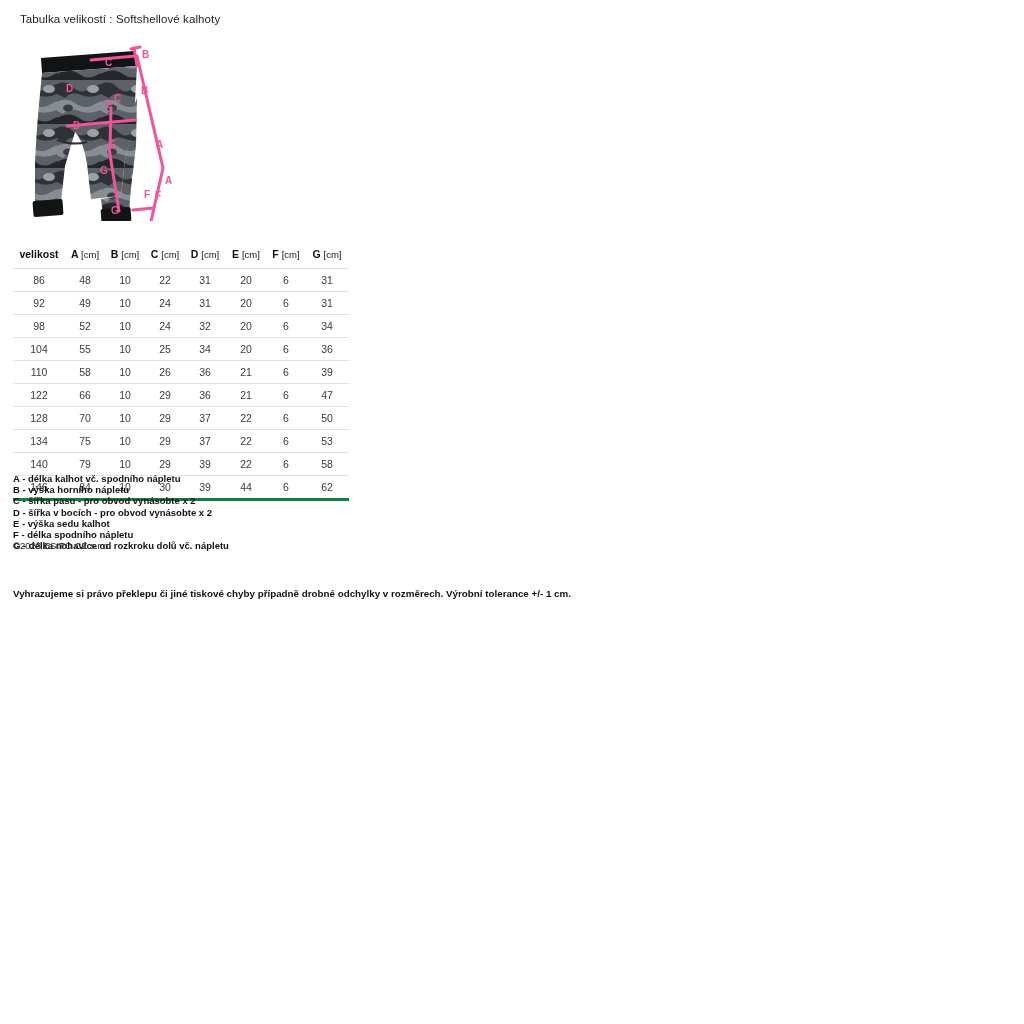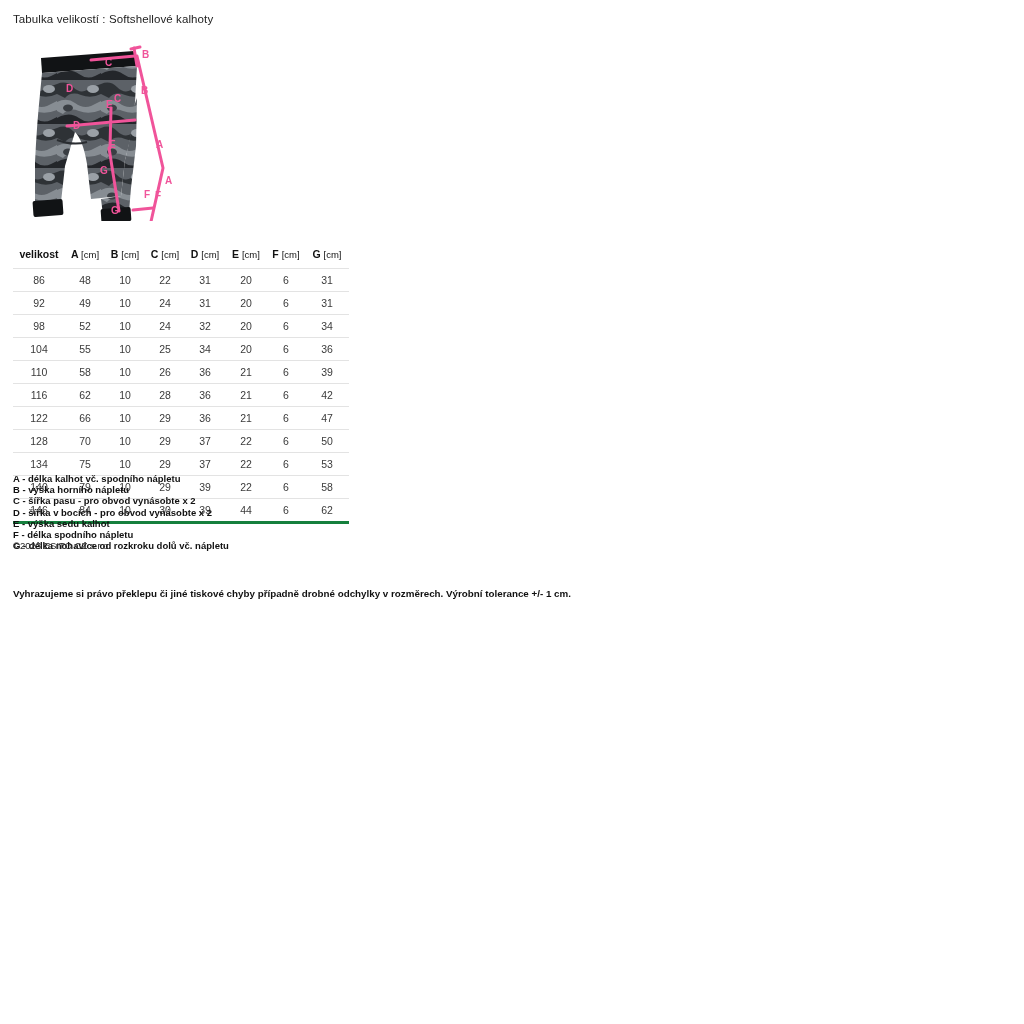--- a/index.html
+++ b/index.html
@@ -16,21 +16,21 @@
     overflow: hidden;
   }
   .page {
     position: absolute;
     top: 0; left: 0;
     width: 1024px;
     height: 1024px;
   }
   .doc-title {
     position: absolute;
-    left: 13px;
+    left: 20px;
     top: 13px;
     font-size: 11.5px;
     color: #222222;
     letter-spacing: 0.1px;
     white-space: nowrap;
   }
 
   
   .figure {
     position: absolute;
@@ -243,30 +243,20 @@
         <td>110</td>
         <td>58</td>
         <td>10</td>
         <td>26</td>
         <td>36</td>
         <td>21</td>
         <td>6</td>
         <td>39</td>
       </tr>
       <tr>
-        <td>116</td>
-        <td>62</td>
-        <td>10</td>
-        <td>28</td>
-        <td>36</td>
-        <td>21</td>
-        <td>6</td>
-        <td>42</td>
-      </tr>
-      <tr>
         <td>122</td>
         <td>66</td>
         <td>10</td>
         <td>29</td>
         <td>36</td>
         <td>21</td>
         <td>6</td>
         <td>47</td>
       </tr>
       <tr>

